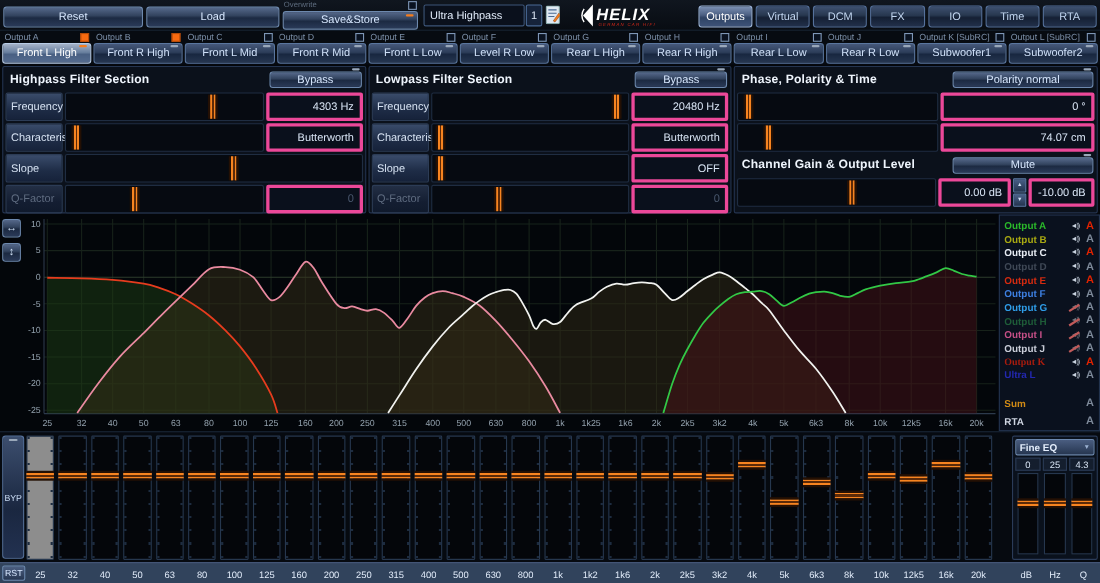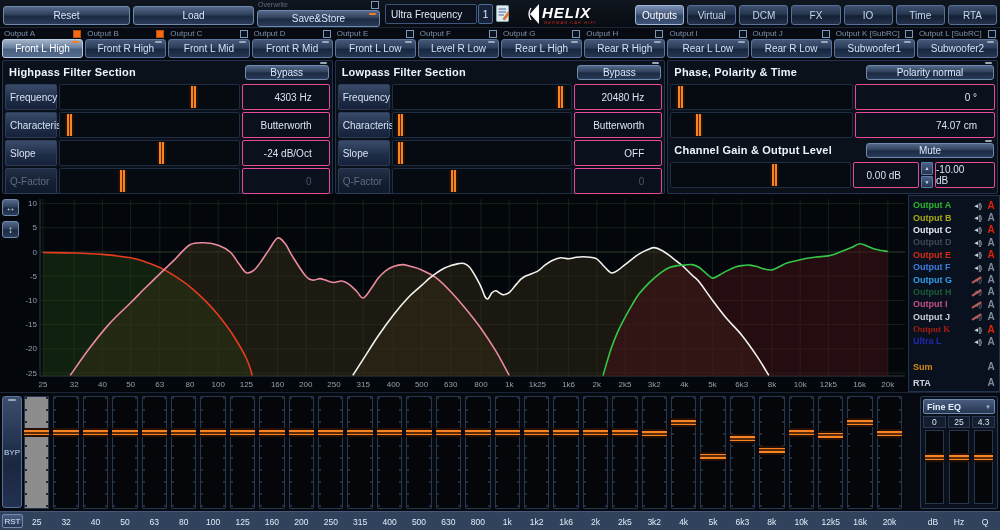--- a/index.html
+++ b/index.html
@@ -58,22 +58,22 @@
   .fsection{flex:1;background:#0b111b;border:1px solid #243450;border-radius:2px;padding:1px 2px;position:relative}
   .fheader{height:20px;display:flex;align-items:center;position:relative;padding-left:4px}
   .ftitle{flex:1;font-size:11px;font-weight:bold;color:#eef4fc;letter-spacing:.2px}
   .fheader .btn{width:84px;height:15px;margin-right:1px}
   .fheader .btn.wide{width:128px}
   .fheader>.dash{position:absolute;top:0;right:3px;width:7px;height:2px}
   .frow{height:26px;margin-top:2px;display:flex;gap:2px}
   .flabel{width:52px;flex:none;background:linear-gradient(180deg,#3a4c6b,#1e2c46 60%,#16223a);
     border:1px solid #2c3c56;border-radius:2px;font-size:10px;color:#d6e2f2;display:flex;align-items:center;padding-left:4px}
   .ftrack{flex:1;position:relative;background:#060a11;border:1px solid #1f2d42;border-radius:2px;cursor:pointer}
-  .fvalue{width:88px;flex:none;background:#0a101c;border:1px solid #ec4899;border-radius:2px;font-size:10px;
-    color:#d8e4f4;display:flex;align-items:center;justify-content:flex-end;padding-right:17px}
+  .fvalue{width:88px;flex:none;background:#0a101c;border:3px solid #ec4899;border-radius:2px;font-size:10px;
+    color:#d8e4f4;display:flex;align-items:center;justify-content:flex-end;padding-right:5px}
   .fvalue.wide{width:140px}
   .frow.disabled .flabel{color:#5f6c80;background:linear-gradient(180deg,#232f45,#141e32 60%,#101a2c)}
   .frow.disabled .fvalue{color:#49576d}
   .vhandle{position:absolute;top:1px;bottom:1px;width:9px;border-left:2px solid #241004;border-right:2px solid #241004;
     background:linear-gradient(90deg,#f78420 0 35%,#5c2a08 35% 65%,#f78420 65% 100%);cursor:ew-resize}
   .spinner{width:12px;flex:none;display:flex;flex-direction:column;gap:1px}
   .spinner div{flex:1;background:linear-gradient(180deg,#4a6088,#24344e);border:1px solid #5e7ca8;border-radius:1px;
     font-size:5px;color:#d0e0f4;display:flex;align-items:center;justify-content:center;cursor:pointer}
   .fvalue.num{width:66px}.fvalue.out{width:60px}
 
@@ -136,21 +136,21 @@
   <div class="btn" id="btn-reset">Reset</div>
   <div class="btn" id="btn-load">Load</div>
   <div id="savewrap">
     <span id="overwrite-label">Overwrite</span>
     <span class="cb" id="overwrite-cb"></span>
     <div class="btn" id="btn-save">
       <span>Save&amp;Store</span>
       <i class="dash orange"></i>
     </div>
   </div>
-  <div id="setup-field">Ultra Frequency</div>
+  <div id="setup-field">Ultra Highpass</div>
   <div id="setup-num">1</div>
   <svg id="doc-icon" viewBox="0 0 13 17">
     <rect x="0.5" y="0.5" width="12" height="16" rx="1" fill="#dfe8f2" stroke="#8aa"></rect>
     <line x1="2.5" y1="4" x2="10" y2="4" stroke="#4a6a90" stroke-width="1"></line>
     <line x1="2.5" y1="7" x2="10" y2="7" stroke="#4a6a90" stroke-width="1"></line>
     <line x1="2.5" y1="10" x2="8" y2="10" stroke="#4a6a90" stroke-width="1"></line>
     <path d="M7 14 L12 7 L13.5 8.5 L8.5 15 Z" fill="#f57d1e" stroke="#90400a" stroke-width="0.5"></path>
   </svg>
   <svg id="logo" width="92" height="24" viewBox="0 0 92 24">
     <path d="M11 2 L11 22 L2 12 Z" fill="#ffffff"></path>
@@ -292,21 +292,20 @@
             <div class="ftrack">
               <div class="vhandle" style="left: calc(3% - 0.3px);"></div>
             </div>
             <div class="fvalue">Butterworth</div>
           </div>
           <div class="frow">
             <div class="flabel">Slope</div>
             <div class="ftrack">
               <div class="vhandle" style="left: calc(57% - 5.1px);"></div>
             </div>
-            <div class="fvalue">-24 dB/Oct</div>
           </div>
           <div class="frow disabled">
             <div class="flabel">Q-Factor</div>
             <div class="ftrack">
               <div class="vhandle" style="left: calc(34% - 3.1px);"></div>
             </div>
             <div class="fvalue">0</div>
           </div>
         </div>
   </div>

